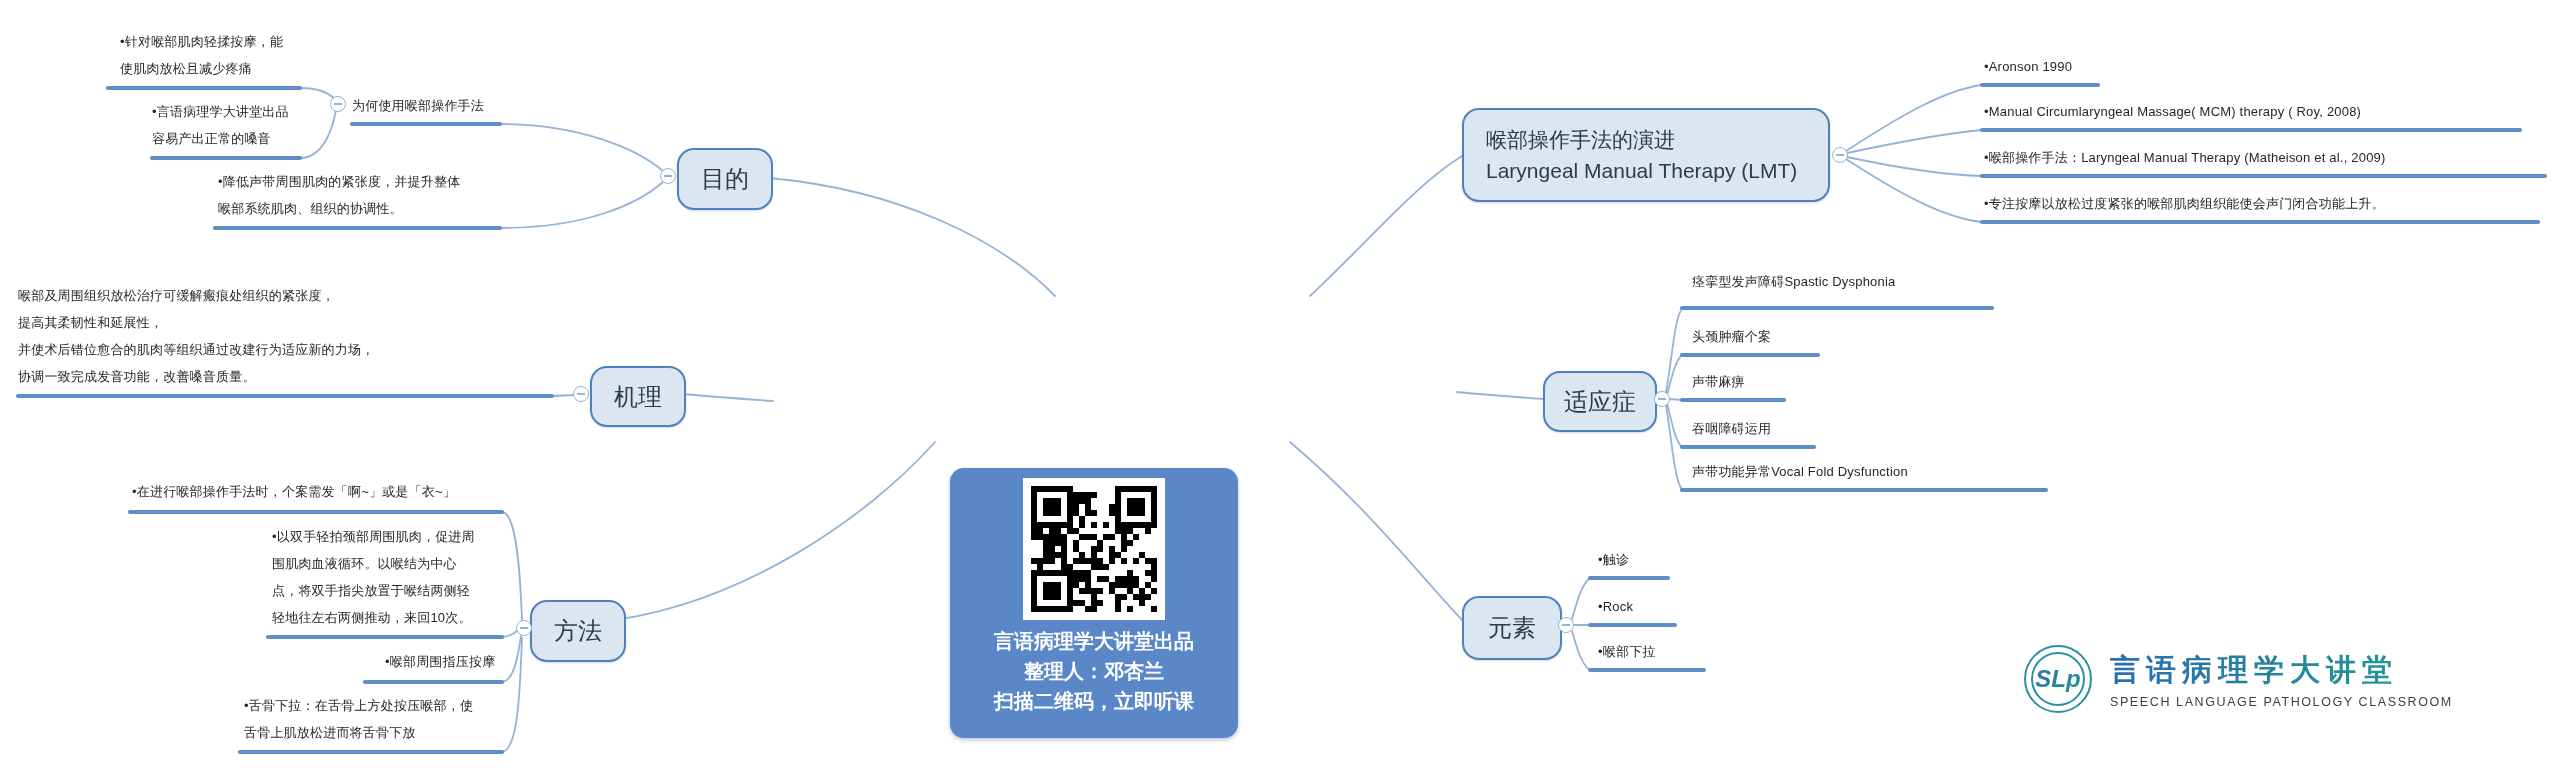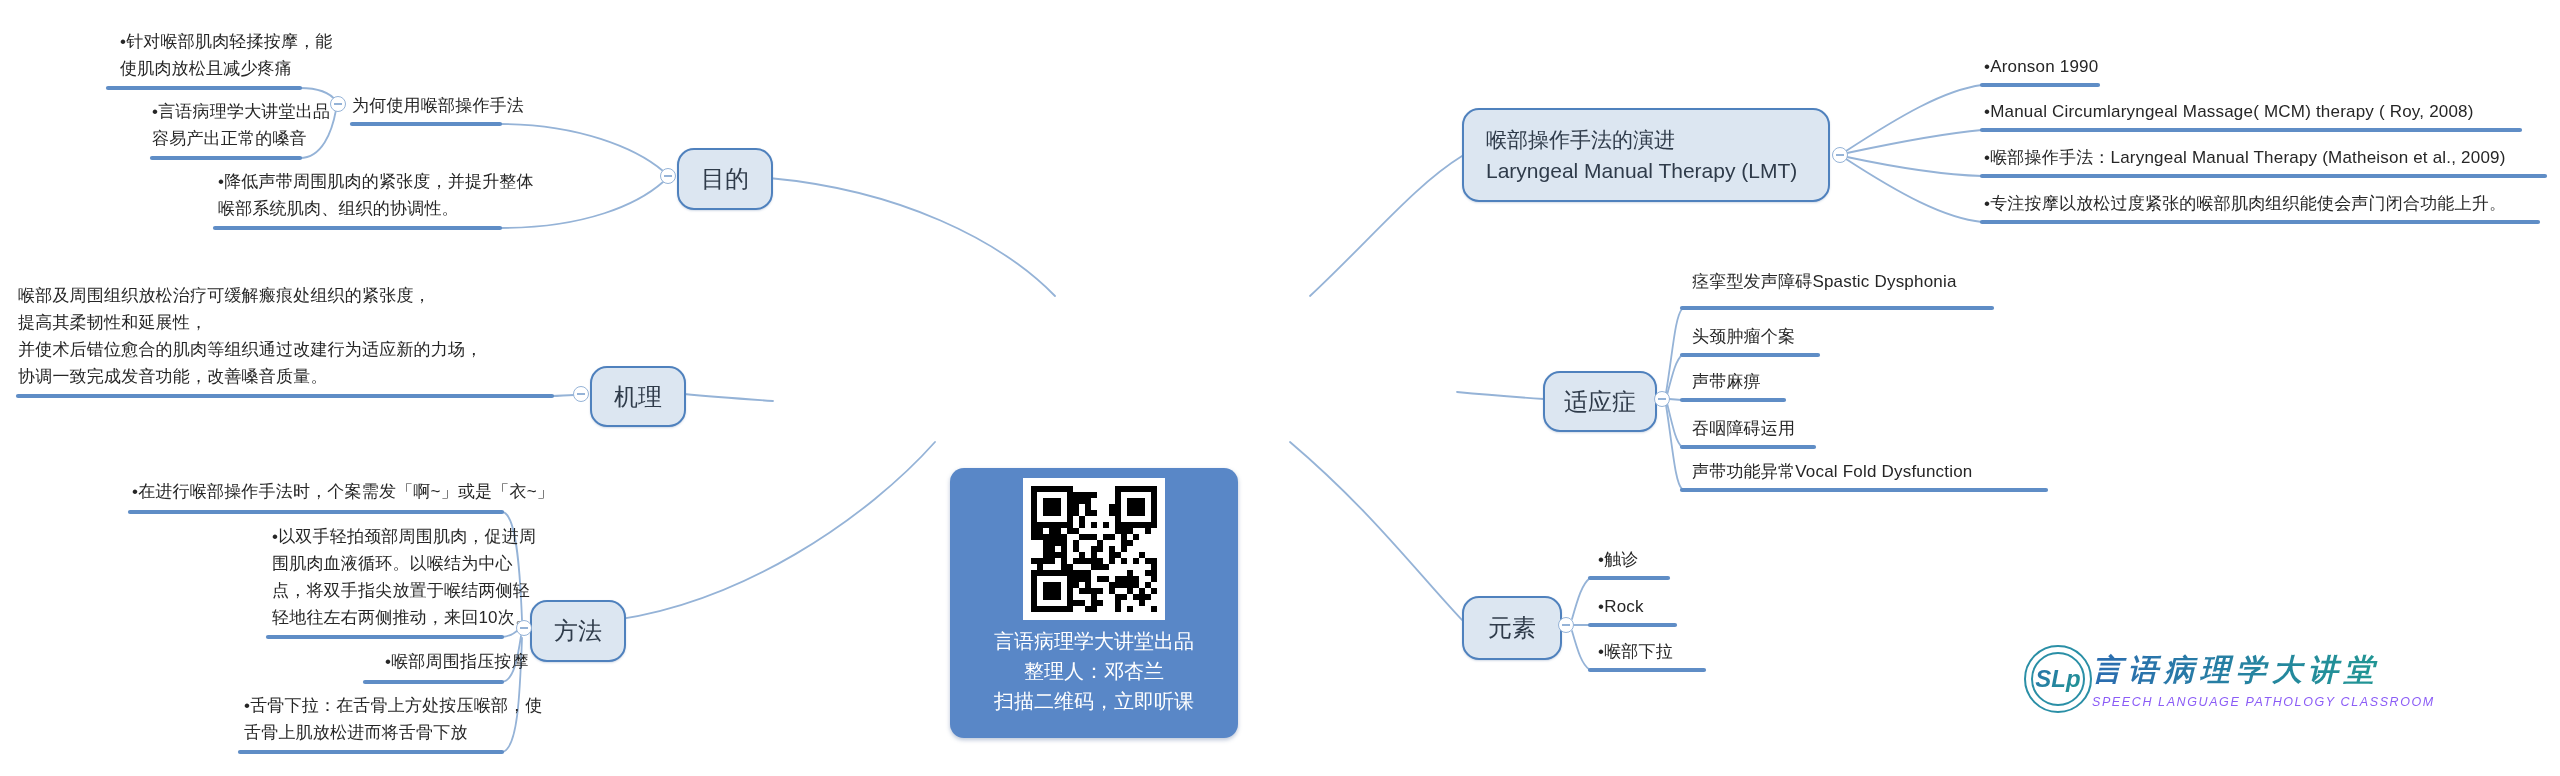--- a/index.html
+++ b/index.html
@@ -2,58 +2,58 @@
 <html><head>
 <meta charset="utf-8">
 <style>
   html,body{margin:0;padding:0;background:#fff;}
   .canvas{position:relative;width:2560px;height:776px;background:#fff;overflow:hidden;
           font-family:"Liberation Sans","DejaVu Sans",sans-serif;}
   svg.links{position:absolute;left:0;top:0;z-index:0;}
   svg.links path.u{stroke:#5f8dc6;stroke-width:4.2;fill:none;stroke-linecap:round;}
   svg.links path.c{stroke:#95b3d7;stroke-width:1.8;fill:none;stroke-linecap:round;}
 
-  .leaf{position:absolute;z-index:1;white-space:pre-line;font-size:17px;line-height:27px;
+  .leaf{position:absolute;z-index:1;white-space:pre-line;font-size:13px;line-height:27px;
         color:#262626;letter-spacing:0.2px;}
   .node{position:absolute;z-index:1;display:flex;align-items:center;justify-content:center;
         background:#dce6f1;border:2.5px solid #4f81bd;border-radius:17px;
         font-size:24px;color:#2f3b4a;box-shadow:0 1px 2px rgba(80,110,160,.25);}
   .node.lmt{justify-content:flex-start;padding-left:22px;font-size:21px;line-height:31px;
         white-space:pre-line;box-sizing:border-box;}
   .central{position:absolute;z-index:1;display:flex;align-items:center;justify-content:center;
         background:#dbe5f1;border:4px solid #4a7ebb;border-radius:16px;
         font-size:30px;line-height:45px;font-weight:bold;color:#2e5b9f;text-align:center;
         white-space:pre-line;box-shadow:0 2px 4px rgba(80,110,160,.35);}
   .collapse{position:absolute;z-index:2;width:16px;height:16px;border-radius:50%;
         background:#fff;border:1.5px solid #95b3d7;box-sizing:border-box;
         display:flex;align-items:center;justify-content:center;}
   .collapse .bar{width:8px;height:2px;background:#95b3d7;}
 
   .qr-panel{position:absolute;z-index:3;left:950px;top:468px;width:288px;height:270px;
         background:#5987c7;border-radius:14px;text-align:center;
         box-shadow:0 2px 4px rgba(60,90,140,.35);}
   .qr-white{position:absolute;left:73px;top:10px;width:142px;height:142px;background:#fff;}
   .qr-white svg{position:absolute;left:8px;top:8px;}
-  .qr-text{position:absolute;left:0;top:158px;width:100%;color:#fff;font-weight:normal;
+  .qr-text{position:absolute;left:0;top:158px;width:100%;color:#fff;font-weight:bold;
         font-size:20px;line-height:30px;white-space:pre-line;}
 
   .logo{position:absolute;z-index:1;left:2024px;top:645px;display:flex;align-items:center;}
   .logo-badge{width:68px;height:68px;border-radius:50%;border:2px solid #2a8fa6;
         display:flex;align-items:center;justify-content:center;box-sizing:border-box;}
   .logo-badge-inner{width:54px;height:54px;border-radius:50%;border:2px solid #2a8fa6;
         display:flex;align-items:center;justify-content:center;box-sizing:border-box;
         font-weight:800;font-size:24px;font-style:italic;
         background:linear-gradient(135deg,#2b6cb0,#1f9e8e);
         -webkit-background-clip:text;background-clip:text;color:transparent;text-align:right;}
-  .logo-texts{font-style:italic;}
+  .logo-texts{margin-left:18px;}
   .logo-title{font-family:"Liberation Serif","DejaVu Serif",serif;font-weight:bold;
         font-size:30px;letter-spacing:6px;
         background:linear-gradient(90deg,#2b6cb0,#1f9e8e);
         -webkit-background-clip:text;background-clip:text;color:transparent;}
-  .logo-sub{margin-top:4px;font-size:12.5px;letter-spacing:1.6px;color:#8b5cf6;}
+  .logo-sub{margin-top:4px;font-size:12.5px;letter-spacing:1.6px;color:#404040;}
 </style>
 </head>
 <body>
 
 <div class="canvas">
 
   <svg class="links" width="2560" height="776">
 
     <path class="c" d="M769 178C900 190 1000 240 1055 296"></path>
     <path class="c" d="M684 394C715 397 744 399 773 401"></path>

